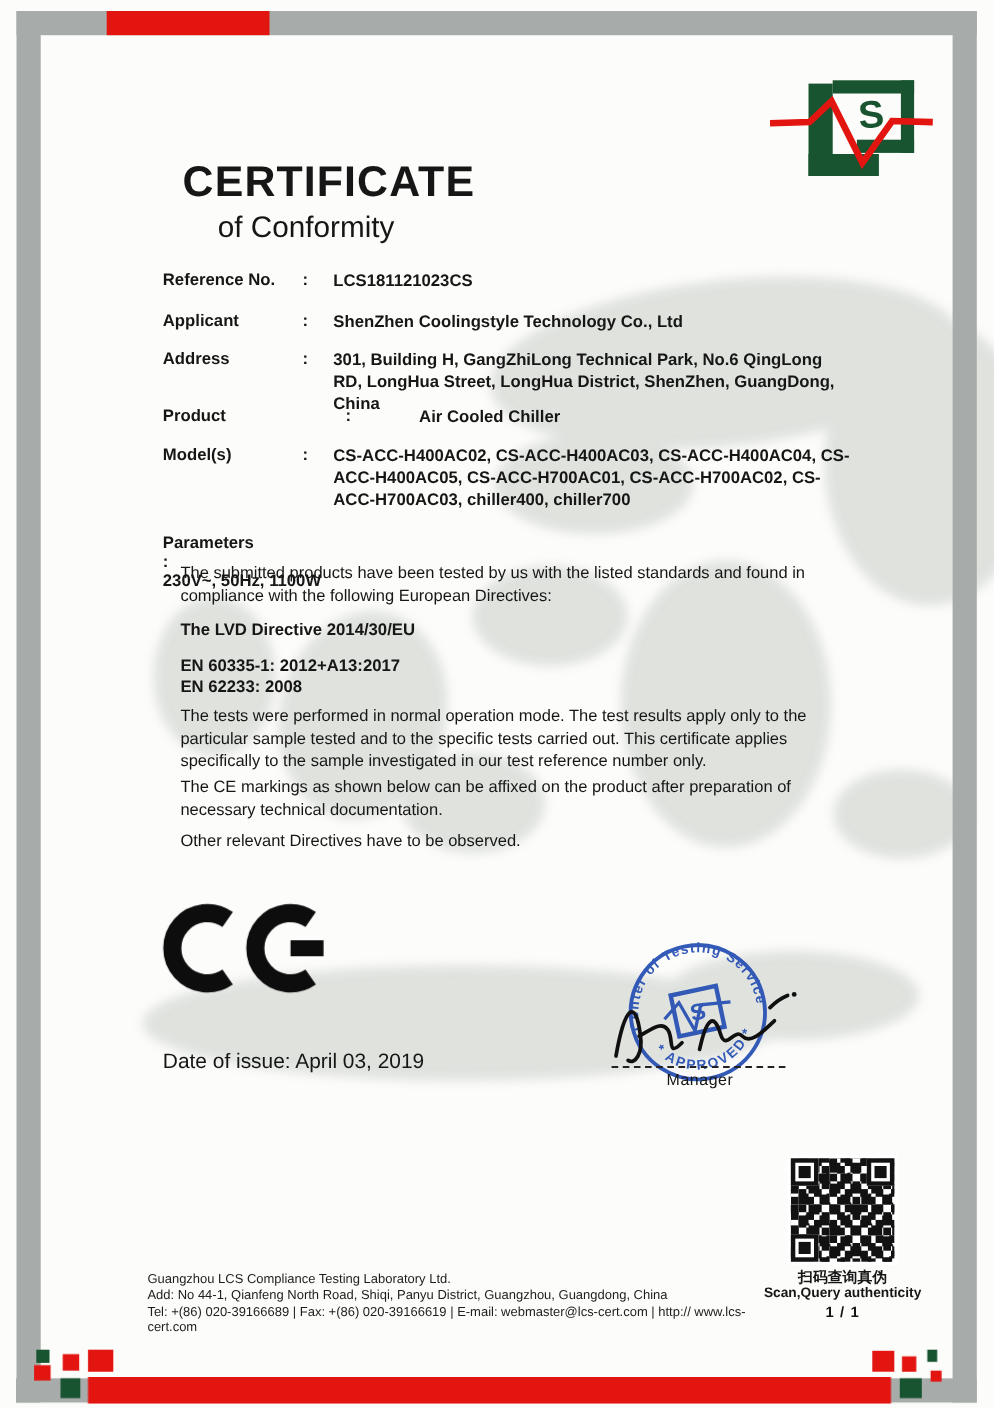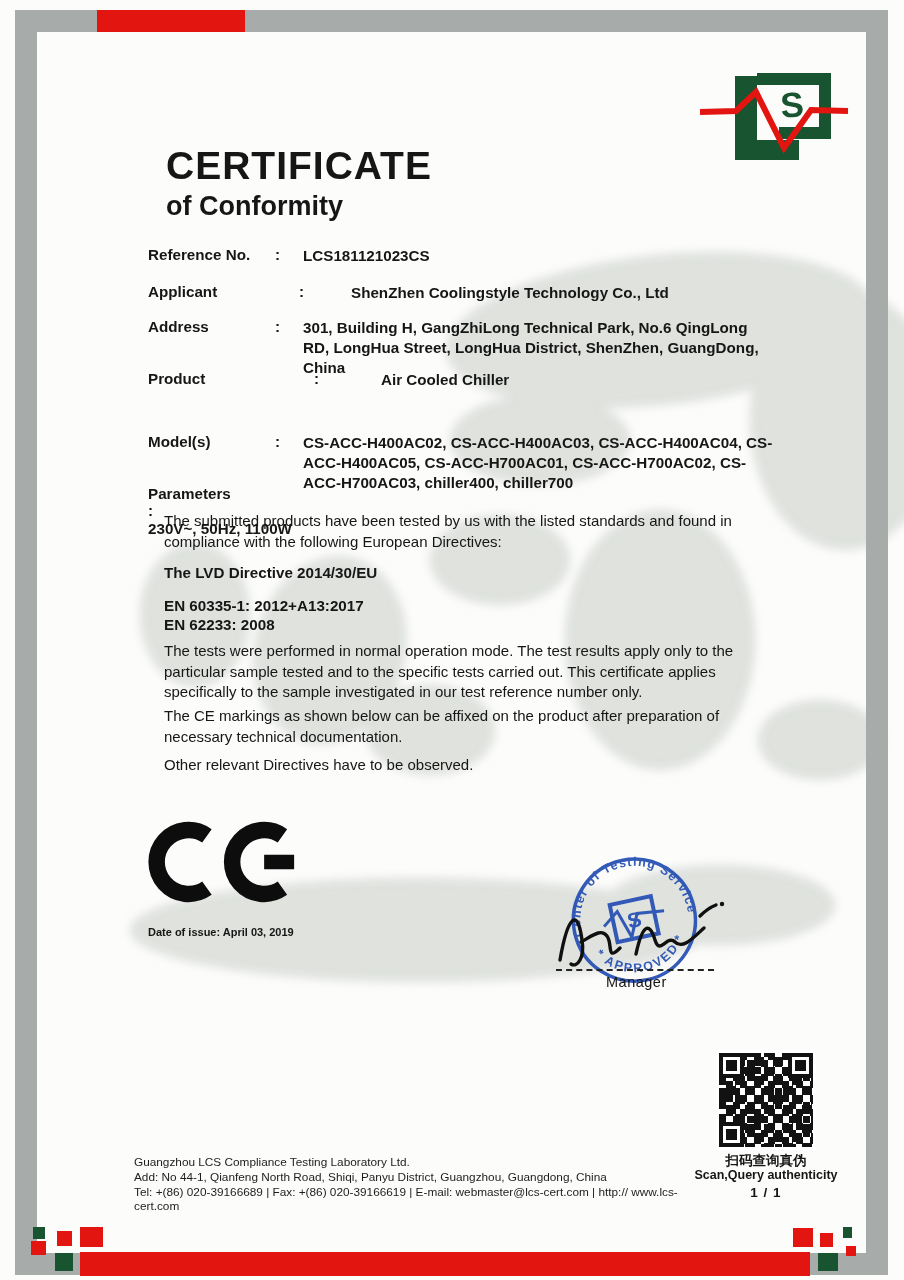--- a/index.html
+++ b/index.html
@@ -36,39 +36,39 @@
   .logo .c-t{left:57px;top:5px;width:74px;height:12px;}
   .logo .c-r{left:119px;top:5px;width:12px;height:66px;}
   .logo .c-b{left:79px;top:59px;width:52px;height:12px;}
   .logo .s{position:absolute;left:70px;top:14px;width:44px;height:46px;background:transparent;
            color:#17542f;font-size:35px;font-weight:700;text-align:center;line-height:46px;
            transform:rotate(-4deg);}
   .logo svg{position:absolute;left:0;top:0;}
   
   .title{position:absolute;left:166px;top:144px;z-index:1;}
   .title .t1{font-size:39px;font-weight:700;letter-spacing:1px;}
-  .title .t2{font-size:27px;font-weight:700;margin-top:3px;}
+  .title .t2{font-size:27px;font-weight:400;margin-top:3px;margin-left:32px;}
   
   .row{position:absolute;left:148px;width:640px;display:flex;z-index:1;}
   .row .lbl{width:127px;font-weight:700;font-size:15.2px;flex:none;}
   .row .col{width:28px;font-weight:700;font-size:15.2px;flex:none;}
   .row .val{width:470px;font-weight:700;font-size:15.2px;line-height:20px;}
-  .r-ref{top:246px;} .r-app{top:283px;gap:24px;} .r-addr{top:318px;}
-  .r-prod{top:370px;gap:39px;} .r-model{top:405px;margin-top:28px;} .r-param{top:485px;flex-direction:column;}
+  .r-ref{top:246px;} .r-app{top:283px;} .r-addr{top:318px;}
+  .r-prod{top:370px;gap:39px;} .r-model{top:405px;} .r-param{top:485px;flex-direction:column;}
   
   .para{position:absolute;left:164px;width:580px;font-size:15px;line-height:20.5px;z-index:1;}
   .p-intro{top:511px;}
   .p-lvd{top:563px;font-weight:700;font-size:15.2px;}
   .p-std{top:596px;font-weight:700;font-size:15.2px;line-height:19px;}
   .p-tests{top:641px;}
   .p-ce{top:706px;}
   .p-other{top:755px;}
   
   .ce{position:absolute;left:148px;top:812px;z-index:1;}
-  .date{position:absolute;left:148px;top:926px;font-weight:700;font-size:11px;z-index:3;}
+  .date{position:absolute;left:148px;top:955px;font-weight:400;font-size:19px;z-index:3;}
   
   .stamp{position:absolute;left:538px;top:838px;width:195px;height:170px;transform:rotate(-12deg);
          z-index:2;opacity:.95;}
   .sig{position:absolute;left:548px;top:896px;z-index:3;}
   .sig-line{position:absolute;left:556px;top:969px;width:158px;border-top:2px dashed #222;z-index:3;}
   .manager{position:absolute;left:606px;top:974px;font-size:14.5px;letter-spacing:.5px;z-index:3;}
   
   .qr{position:absolute;left:716px;top:1050px;width:100px;height:100px;background:#fff;z-index:1;}
   .qr-pat{position:absolute;inset:3px;
     background:

